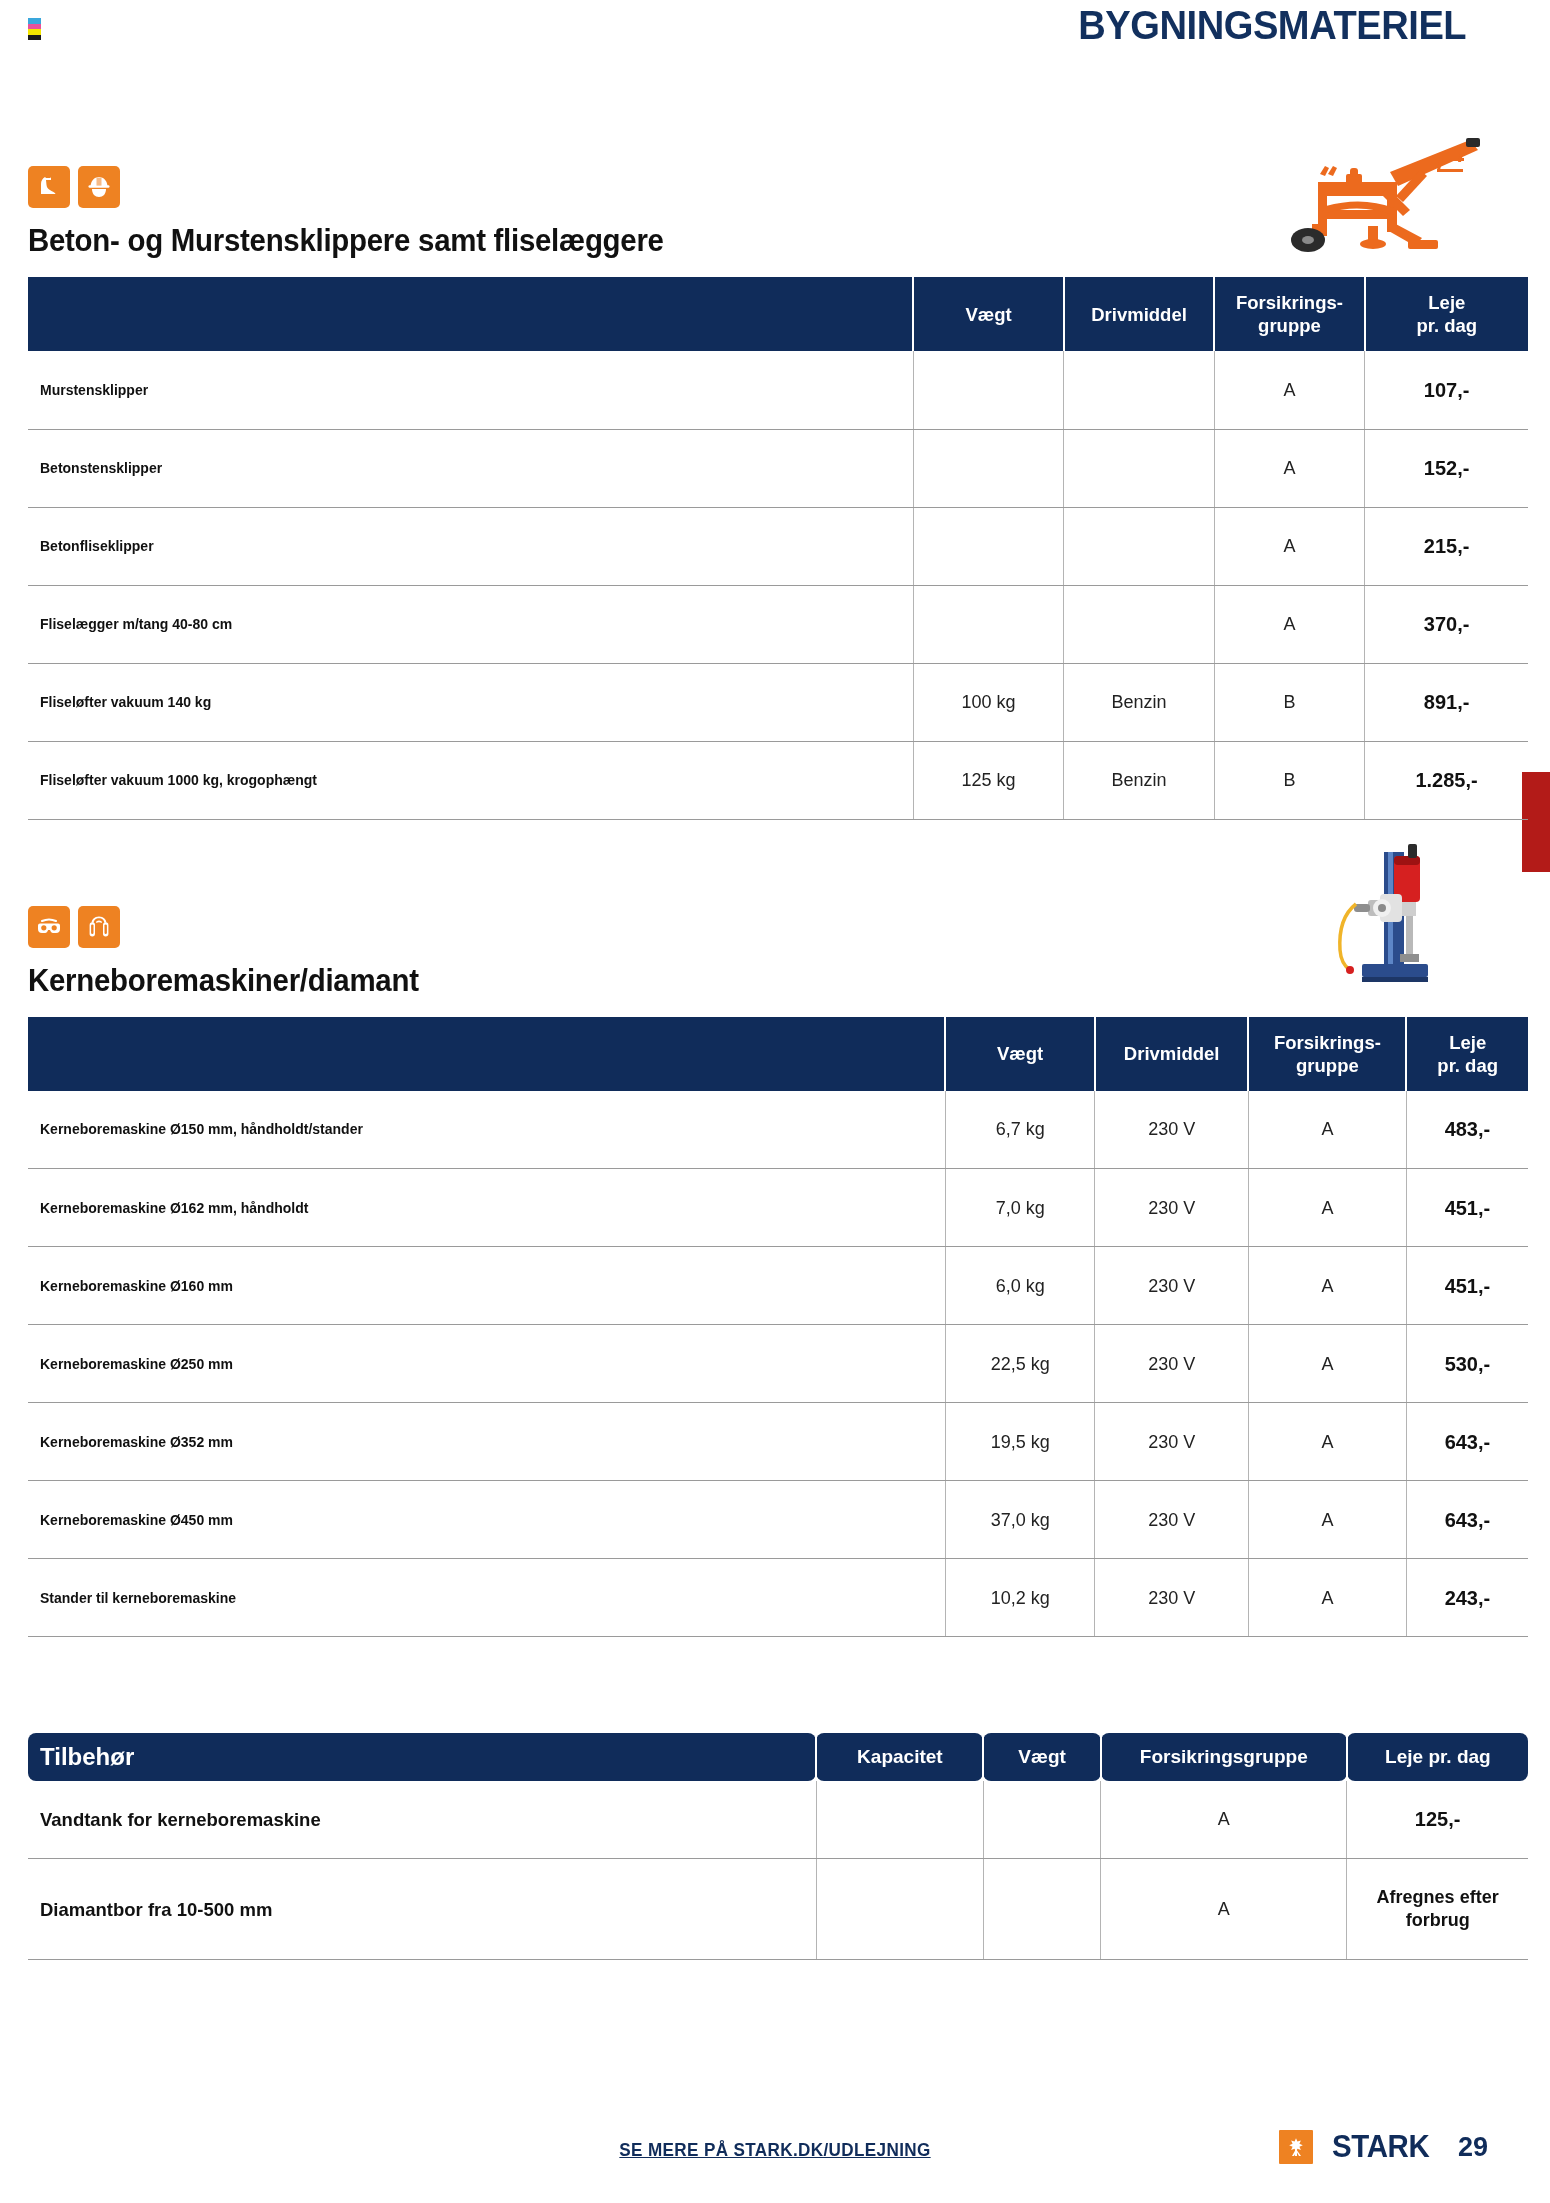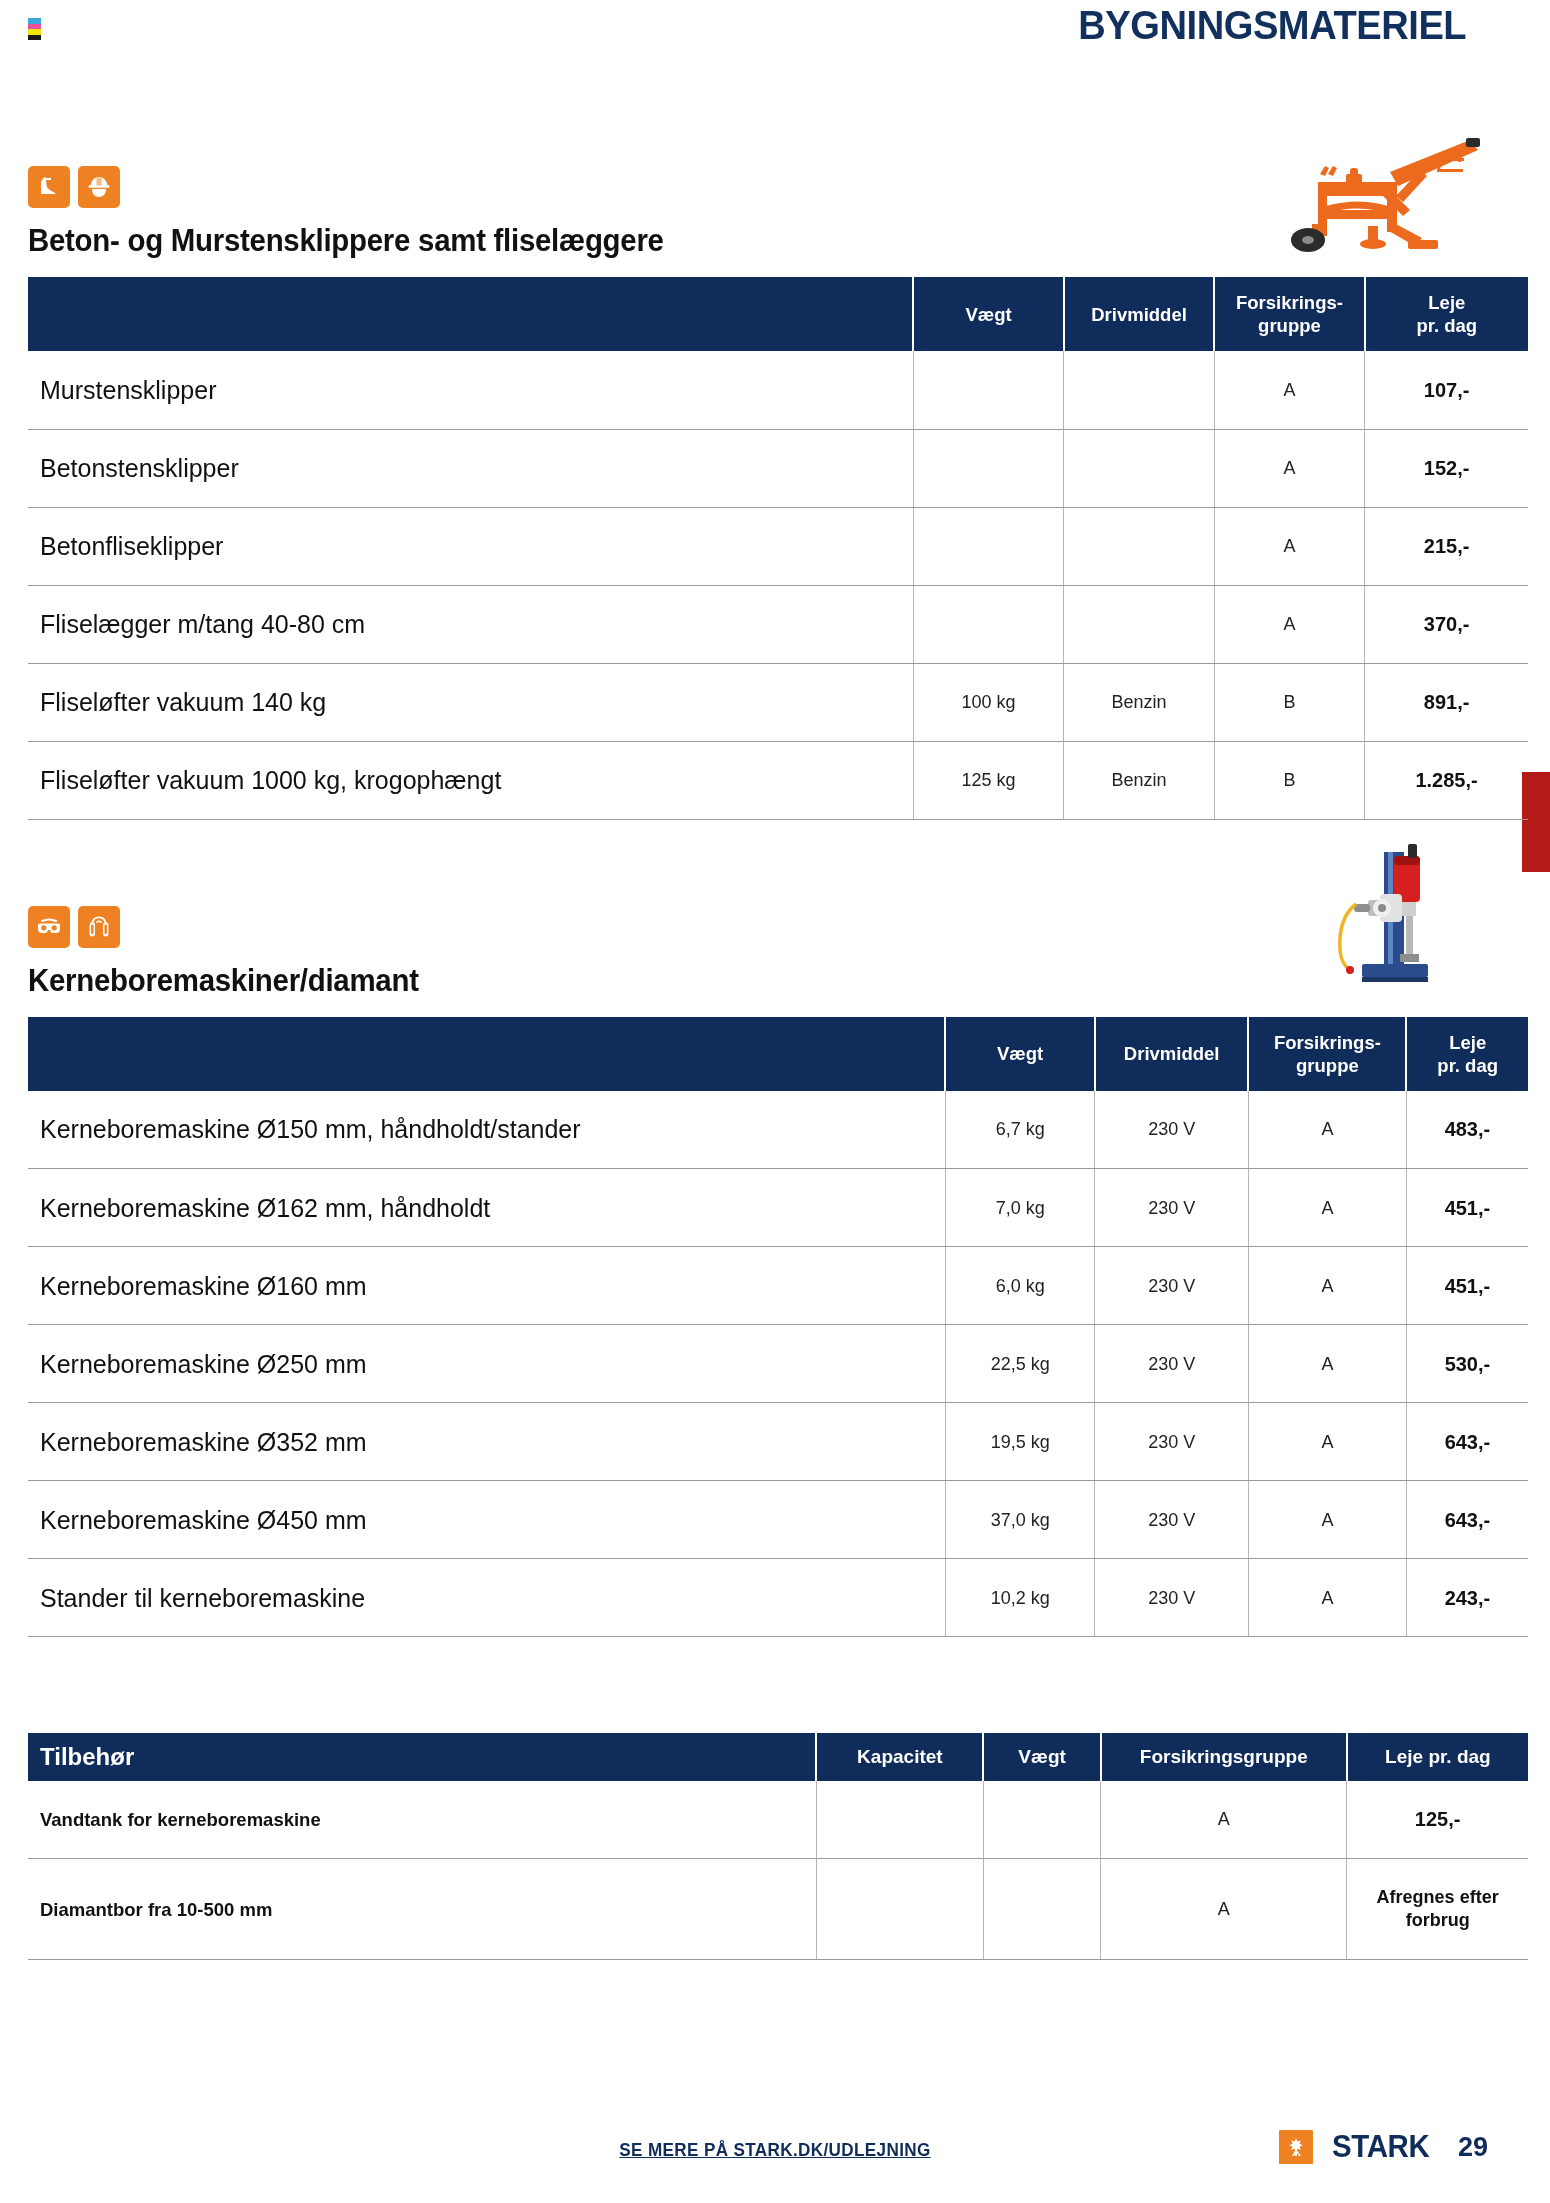--- a/index.html
+++ b/index.html
@@ -138,23 +138,23 @@
     line-height: 24px;
     height: 78px;
     vertical-align: middle;
     text-align: center;
     color: #222222;
     font-weight: 400;
   }
   table.rental tbody td:last-child { border-right: none; }
   table.rental tbody td.name {
     text-align: left;
-    font-weight: 400;
+    font-weight: 700;
     color: #111111;
-    font-size: 25px;
+    font-size: 14px;
     padding-left: 12px;
   }
   table.rental tbody td.price {
     font-weight: 700;
     color: #111111;
     font-size: 20px;
     text-align: center;
   }
   table.rental tbody tr:first-child td { border-top: none; }
 
@@ -188,20 +188,21 @@
     background: #102c5a;
     color: #ffffff;
     font-size: 19px;
     font-weight: 700;
     line-height: 24px;
     padding: 11px 12px;
     height: 48px;
     text-align: center;
     vertical-align: middle;
     border-right: 2px solid #ffffff;
+    border-radius: 8px;
   }
   table.acc thead th.acc-title {
     text-align: left;
     font-size: 24px;
   }
   table.acc thead th:last-child { border-right: none; }
 
   table.acc tbody td {
     border-bottom: 1.5px solid #9a9a9a;
     border-right: 1.5px solid #b4b4b4;

